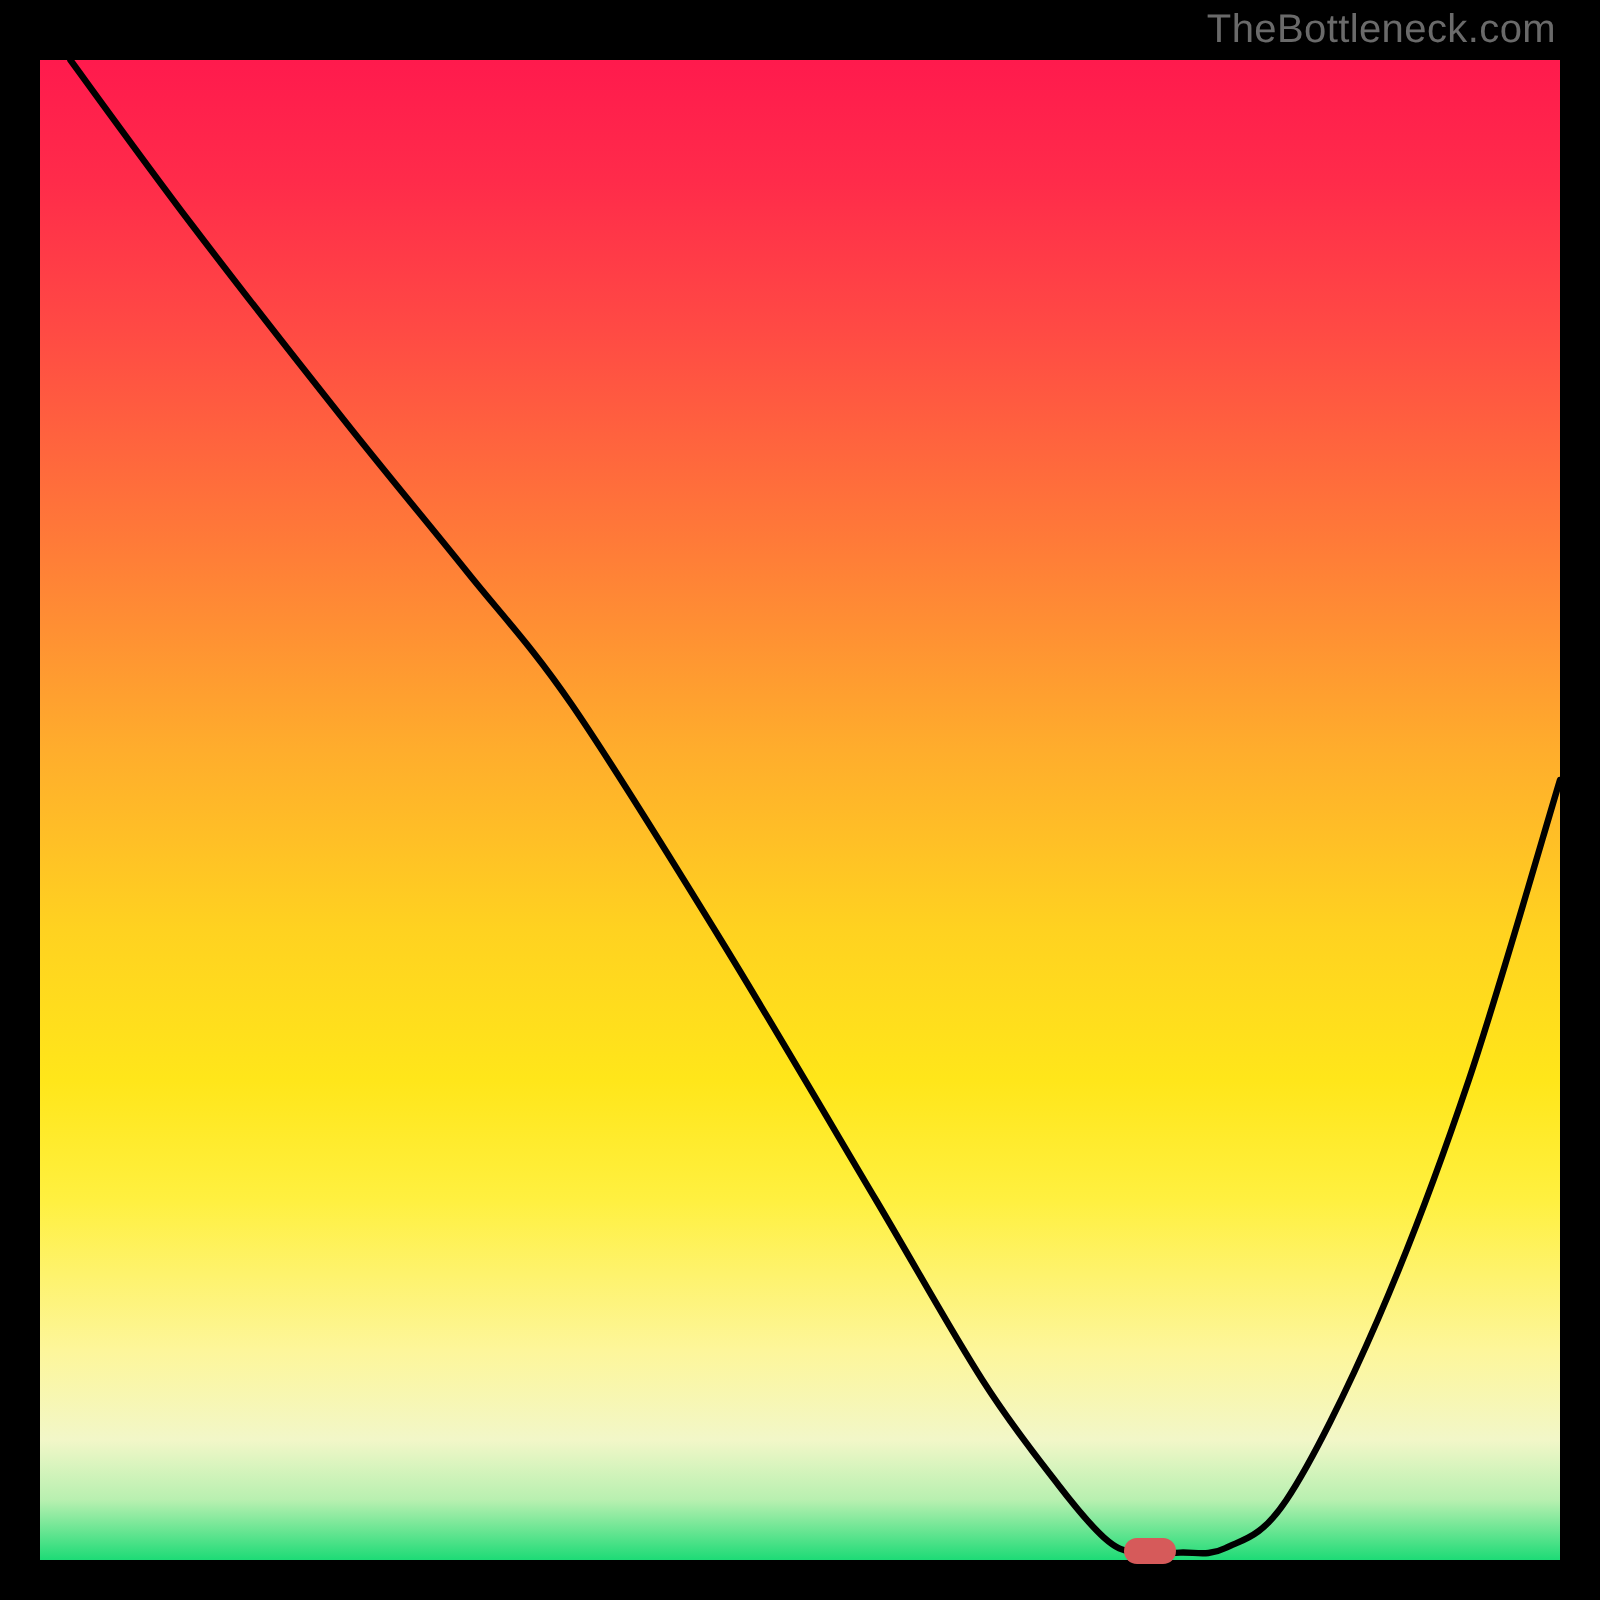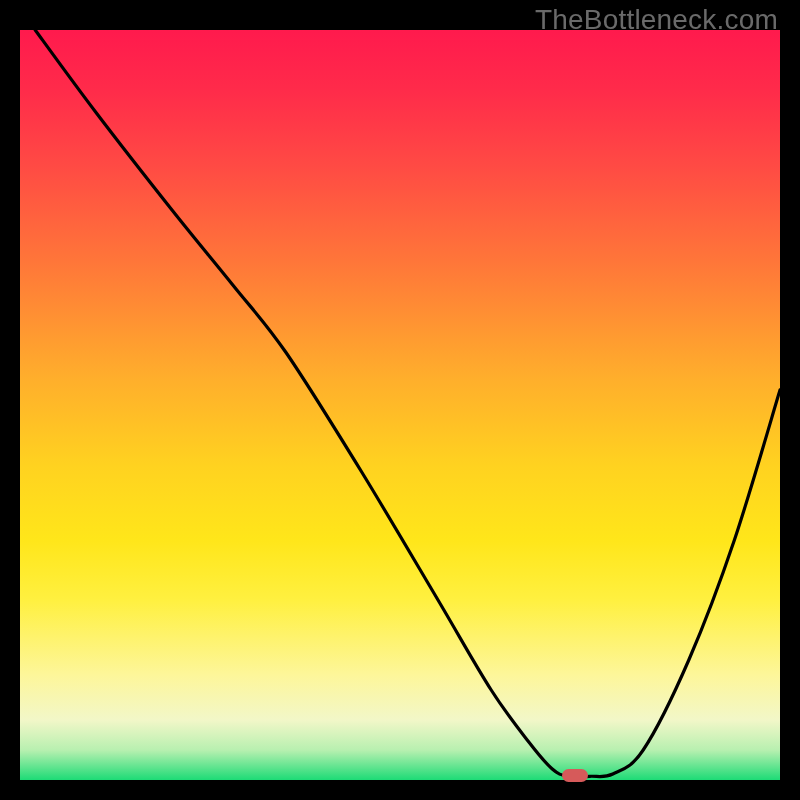--- a/index.html
+++ b/index.html
@@ -37,21 +37,21 @@
       #f2f7c8 92%,
       #b8f0b0 96%,
       #1ddb76 100%
     );
   }
   .watermark {
     position: absolute;
     top: 4px;
     right: 22px;
     font-family: Arial, Helvetica, sans-serif;
-    font-size: 28px;
+    font-size: 20px;
     color: #6a6a6a;
     letter-spacing: 0.2px;
     user-select: none;
   }
   svg.curve {
     position: absolute;
     left: 0;
     top: 0;
   }
   .marker {

